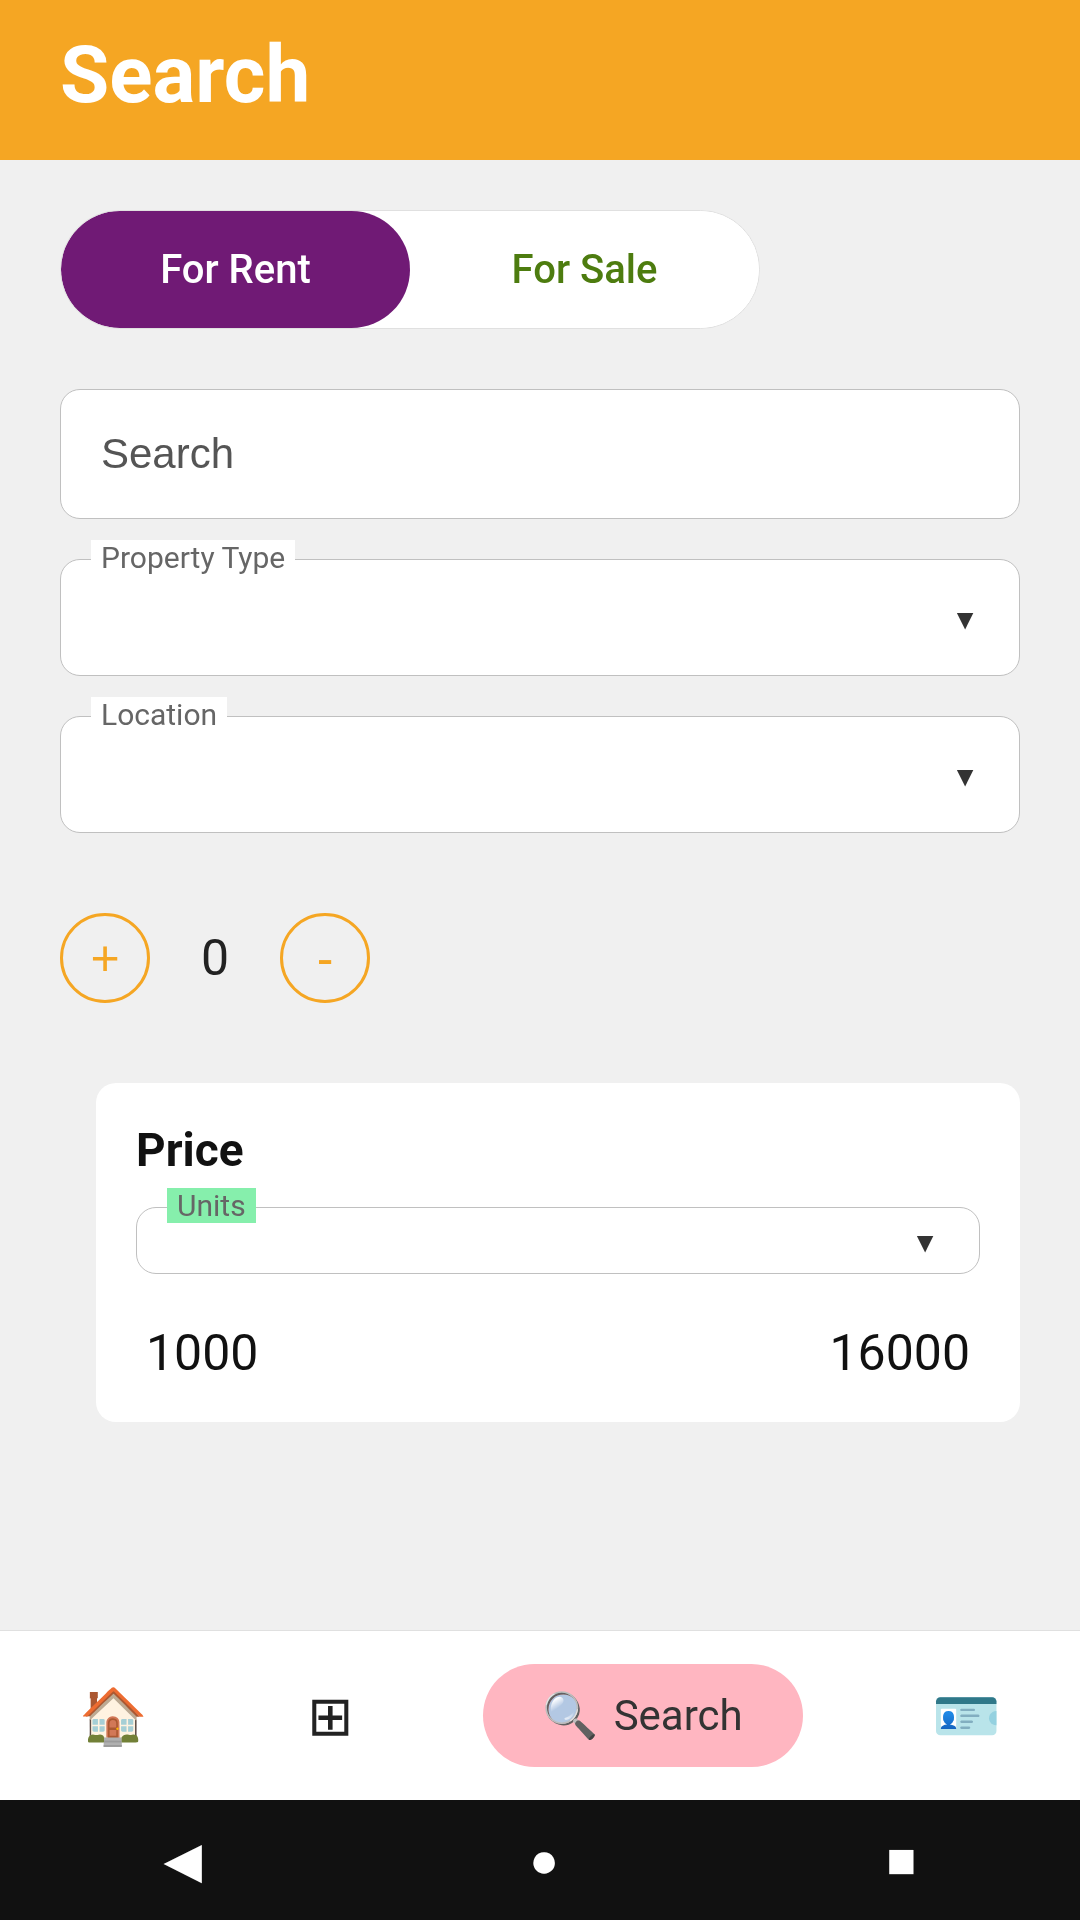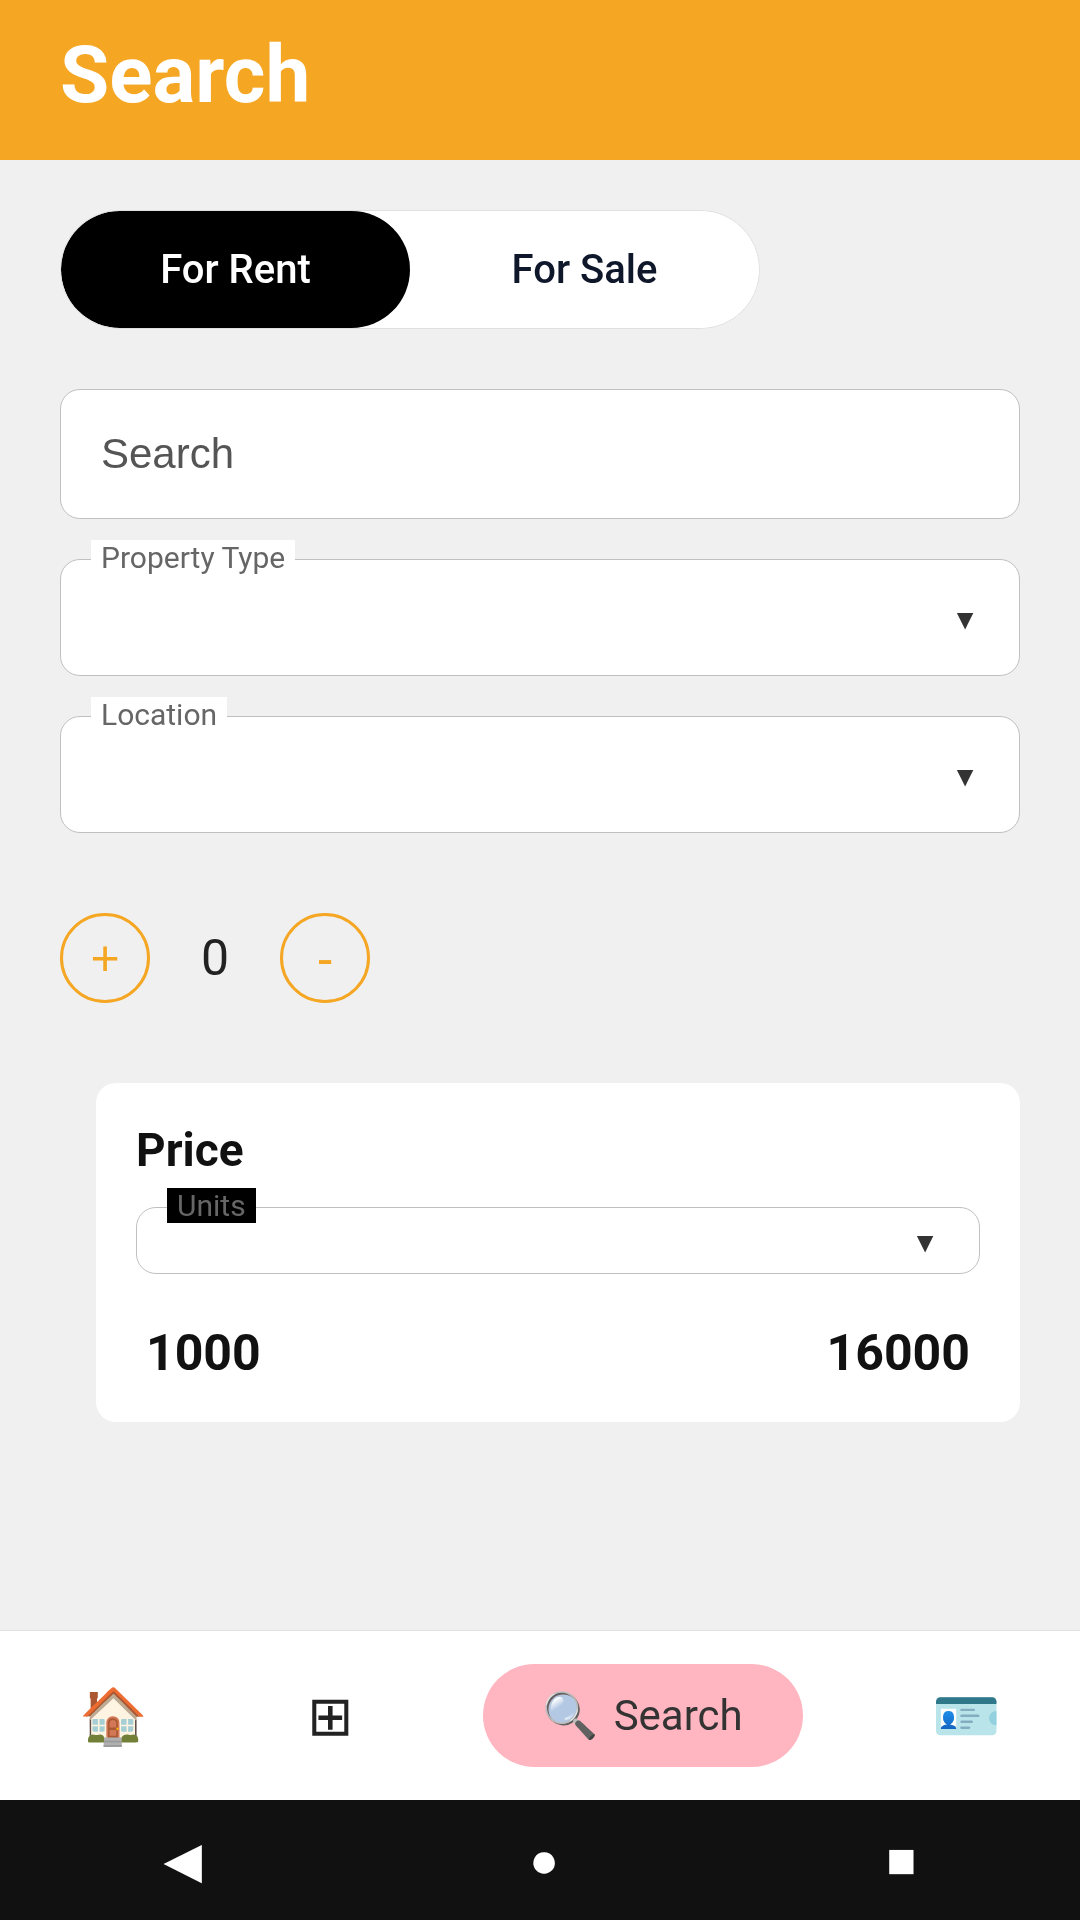--- a/index.html
+++ b/index.html
@@ -57,27 +57,27 @@
       flex: 1;
       padding: 35px 0;
       text-align: center;
       font-size: 40px;
       font-weight: 500;
       cursor: pointer;
       border-radius: 100px;
     }
 
     .toggle-option.active {
-      background: #000000;
+      background: #701a75;
       color: white;
     }
 
     .toggle-option.inactive {
       background: white;
-      color: #0f172a;
+      color: #4d7c0f;
     }
 
     
     .search-input-container {
       background: white;
       border-radius: 20px;
       border: 1.5px solid #c0c0c0;
       padding: 40px 40px;
       margin-bottom: 40px;
     }
@@ -192,21 +192,21 @@
       border-radius: 20px;
       background: white;
       padding: 35px 40px 30px 40px;
       margin-bottom: 50px;
     }
 
     .price-dropdown-label {
       position: absolute;
       top: -20px;
       left: 30px;
-      background: #000000;
+      background: #86efac;
       padding: 0 10px;
       font-size: 30px;
       color: #666;
     }
 
     .price-dropdown-arrow {
       position: absolute;
       right: 40px;
       top: 50%;
       transform: translateY(-50%);
@@ -215,21 +215,21 @@
     }
 
     .price-range {
       display: flex;
       justify-content: space-between;
       padding: 0 10px;
     }
 
     .price-min, .price-max {
       font-size: 50px;
-      font-weight: bold;
+      font-weight: normal;
       color: #111;
     }
 
     
     .bottom-nav {
       position: absolute;
       bottom: 120px;
       left: 0;
       right: 0;
       height: 170px;

